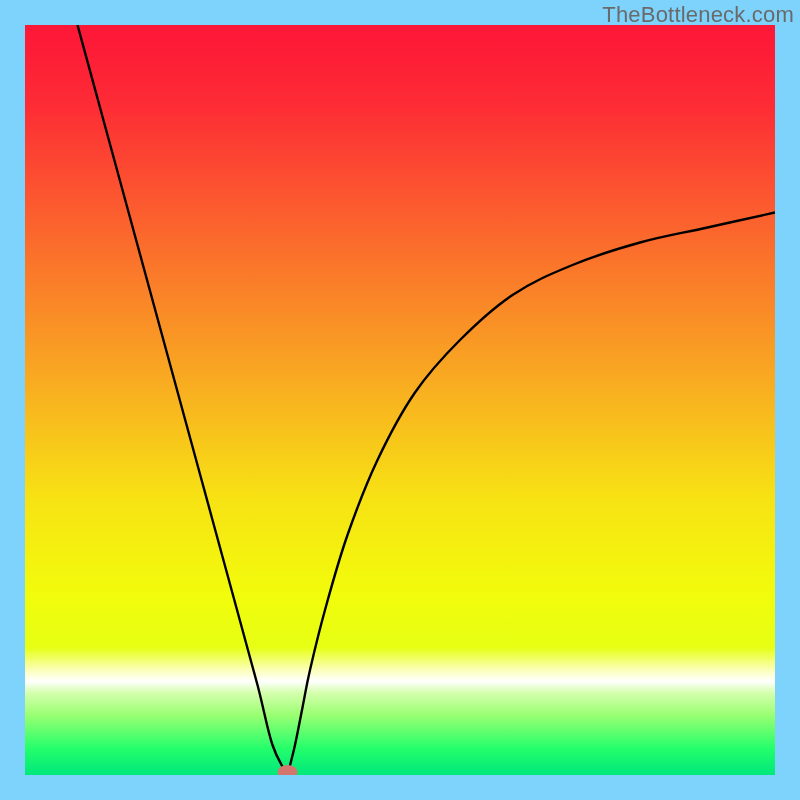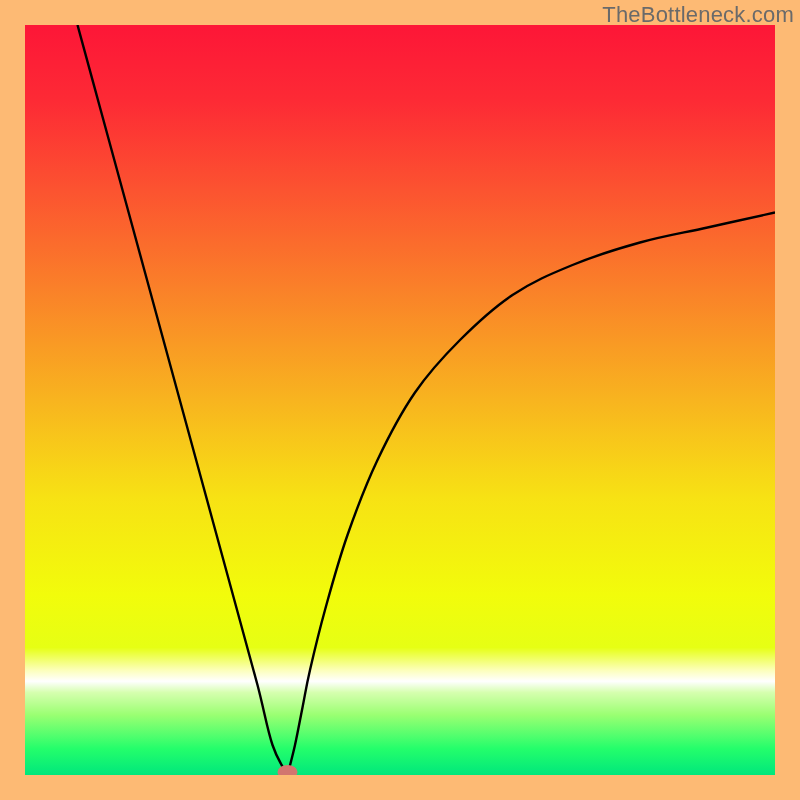--- a/index.html
+++ b/index.html
@@ -8,21 +8,21 @@
     width: 800px;
     height: 800px;
     background: #000;
     font-family: Arial, Helvetica, sans-serif;
     overflow: hidden;
   }
   .frame {
     position: absolute;
     left: 0; top: 0;
     width: 800px; height: 800px;
-    background: #fdba74;
+    background: #7dd3fc;
   }
   .plot {
     position: absolute;
     left: 25px;
     top: 25px;
     width: 750px;
     height: 750px;
   }
   .watermark {
     position: absolute;

